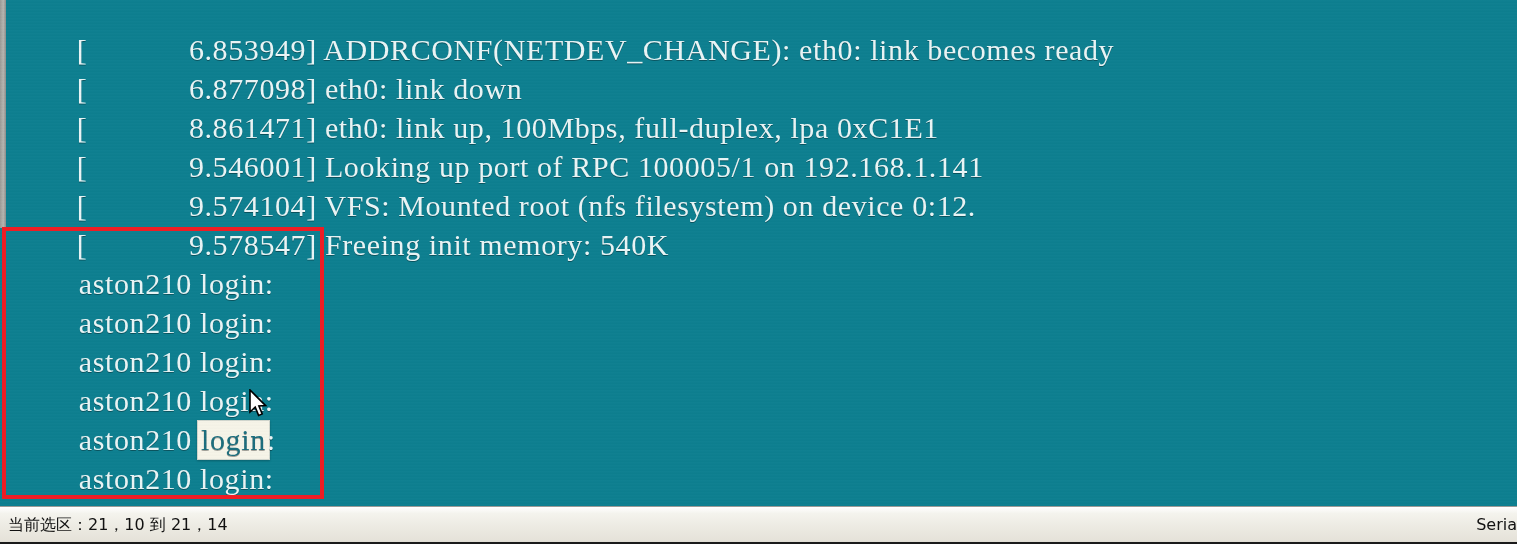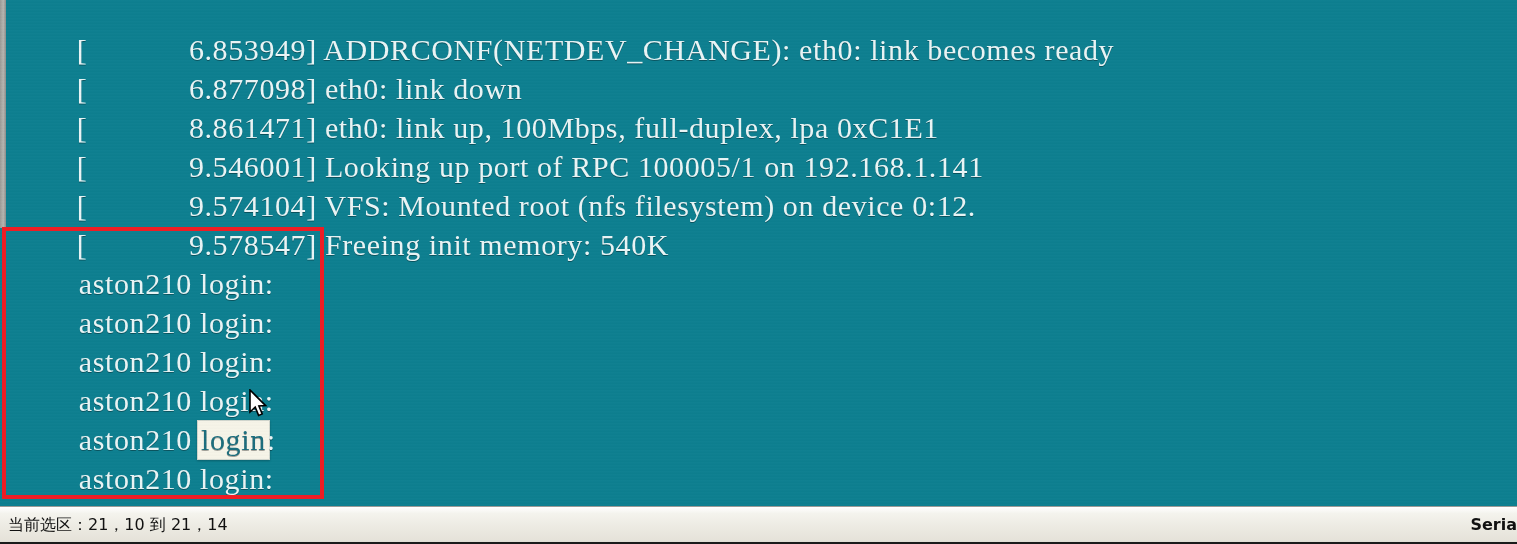--- a/index.html
+++ b/index.html
@@ -137,21 +137,21 @@
 
   .sb-text {
     position: absolute;
     top: 8px;
     font-family: "DejaVu Sans", "Liberation Sans", sans-serif;
     font-size: 16px;
     color: #111;
     white-space: pre;
   }
   #sb-left  { left: 8px; }
-  #sb-right { right: 0px; font-weight: bold; }
+  #sb-right { right: 0px; }
 
   
   #scan {
     position: absolute;
     inset: 0;
     pointer-events: none;
     background: repeating-linear-gradient(
       to bottom,
       rgba(255,255,255,0.012) 0px,
       rgba(255,255,255,0.012) 1px,

